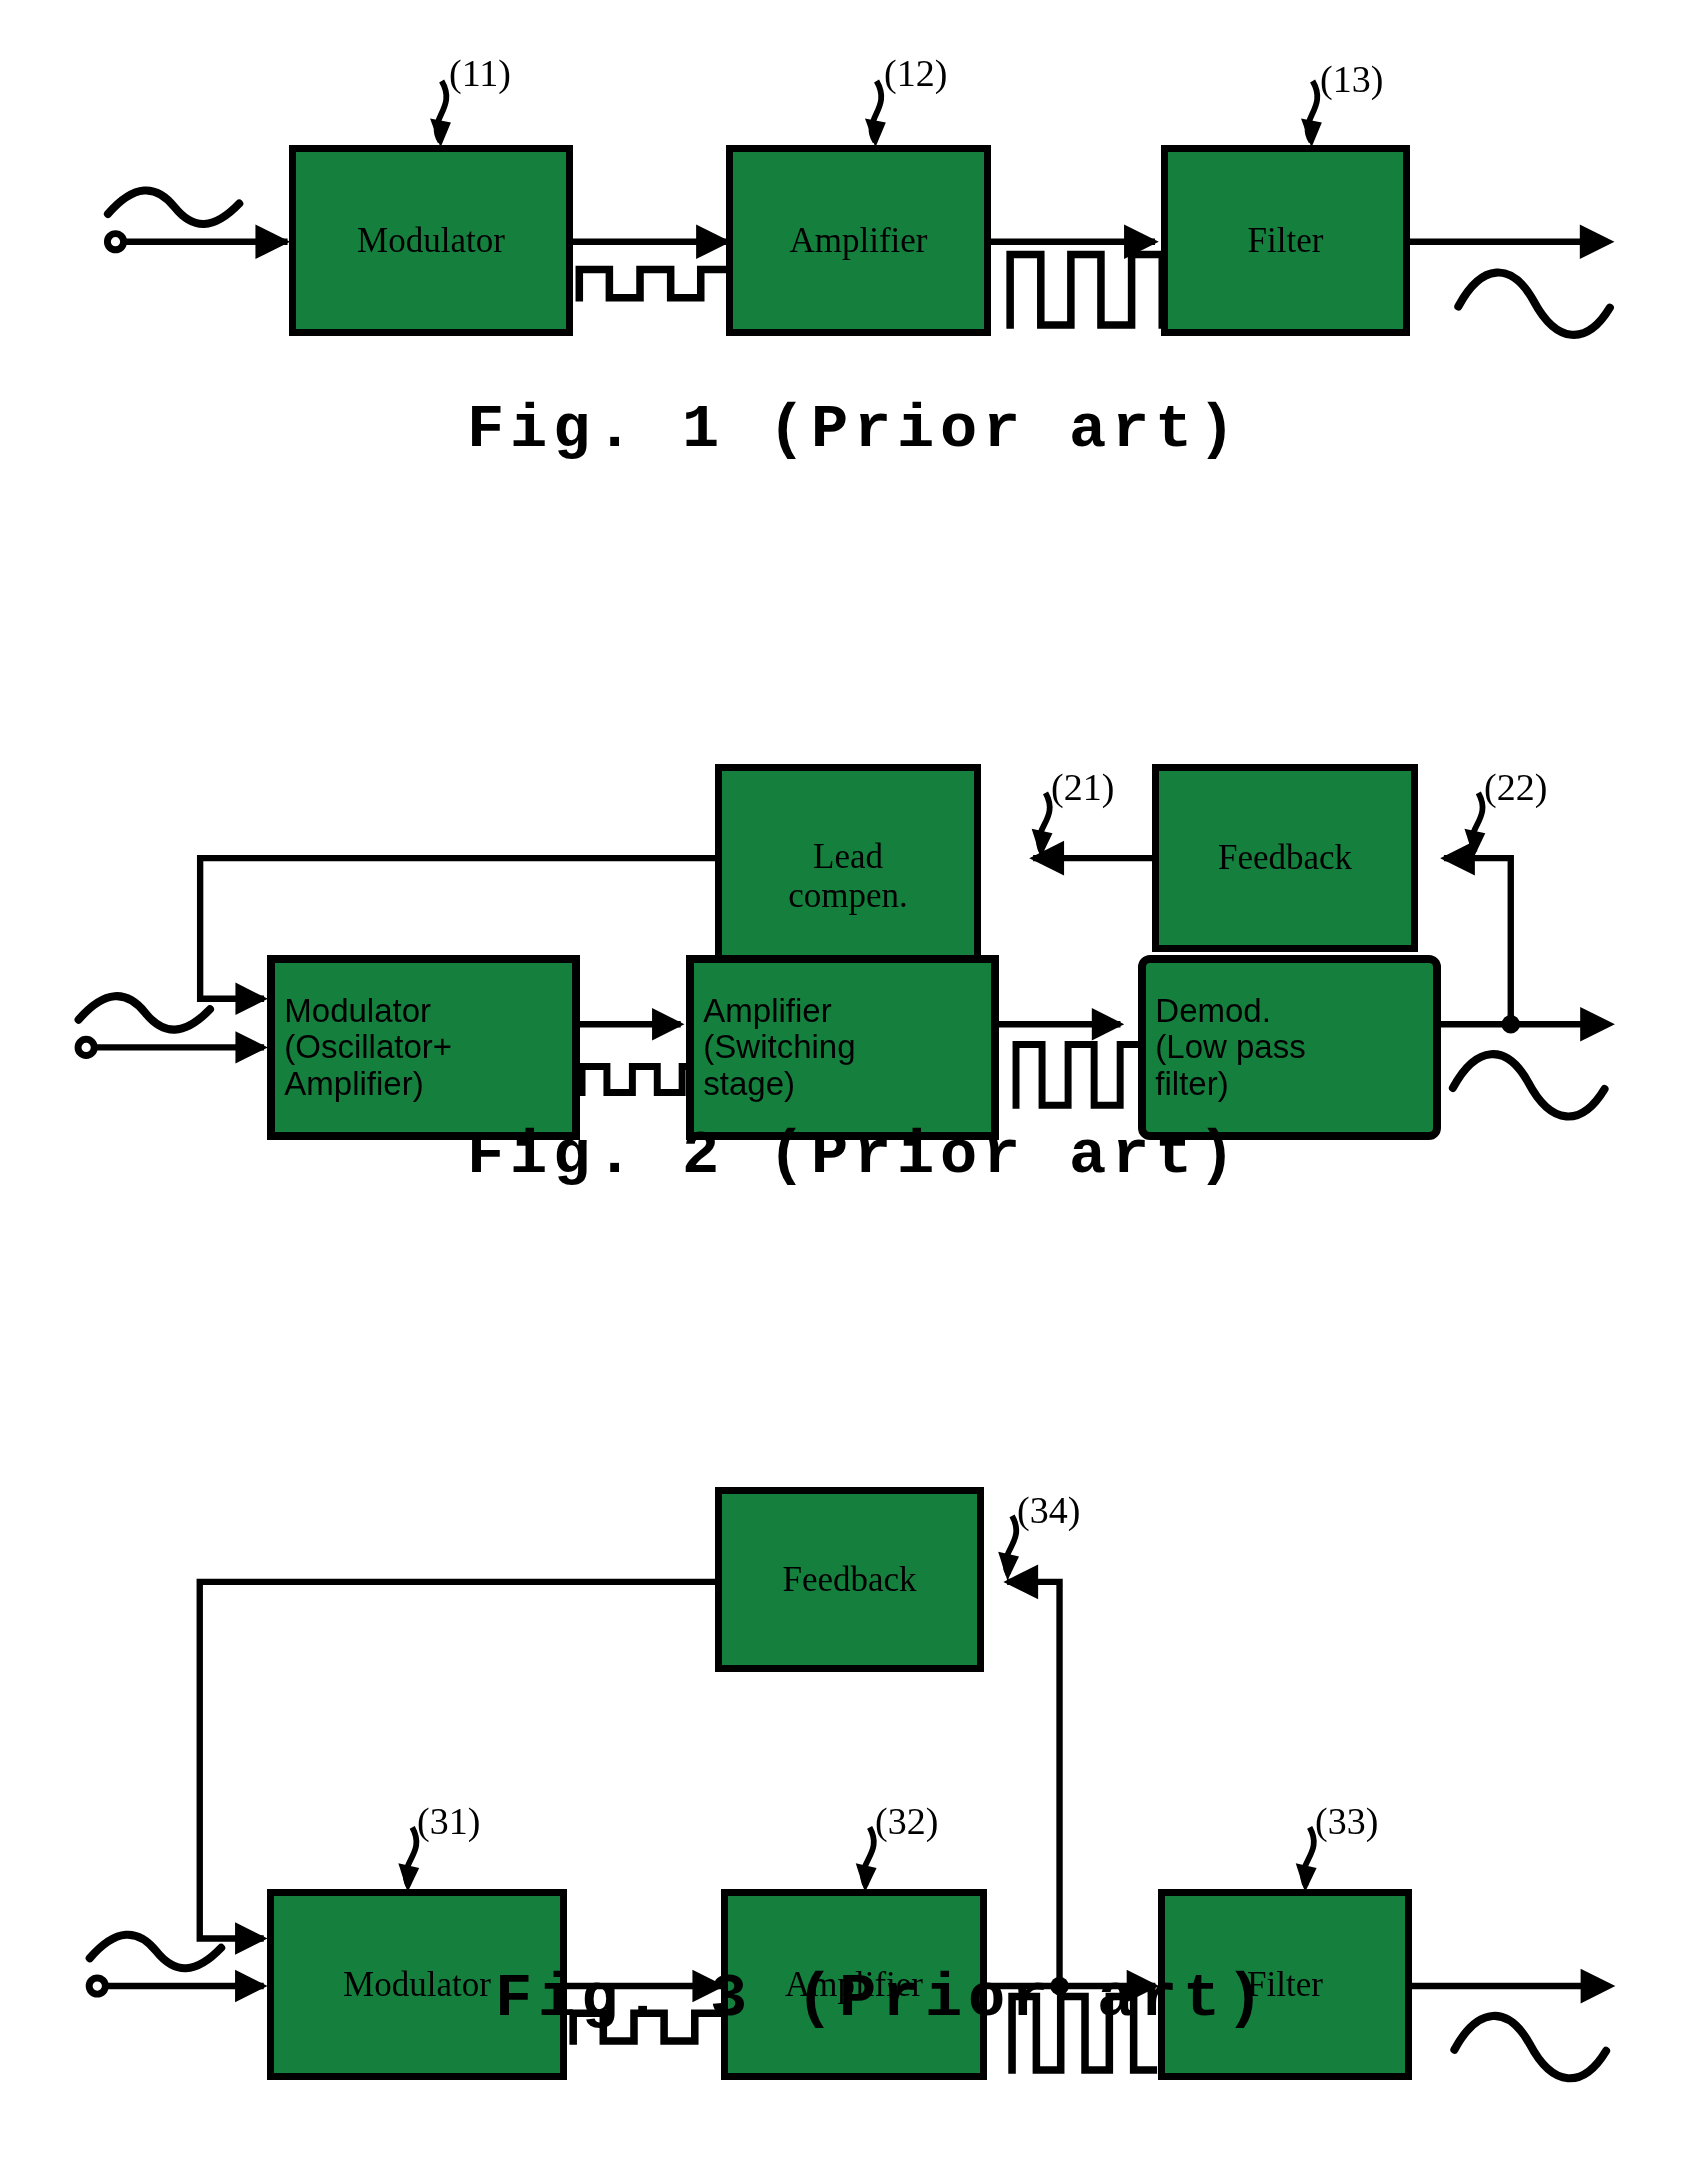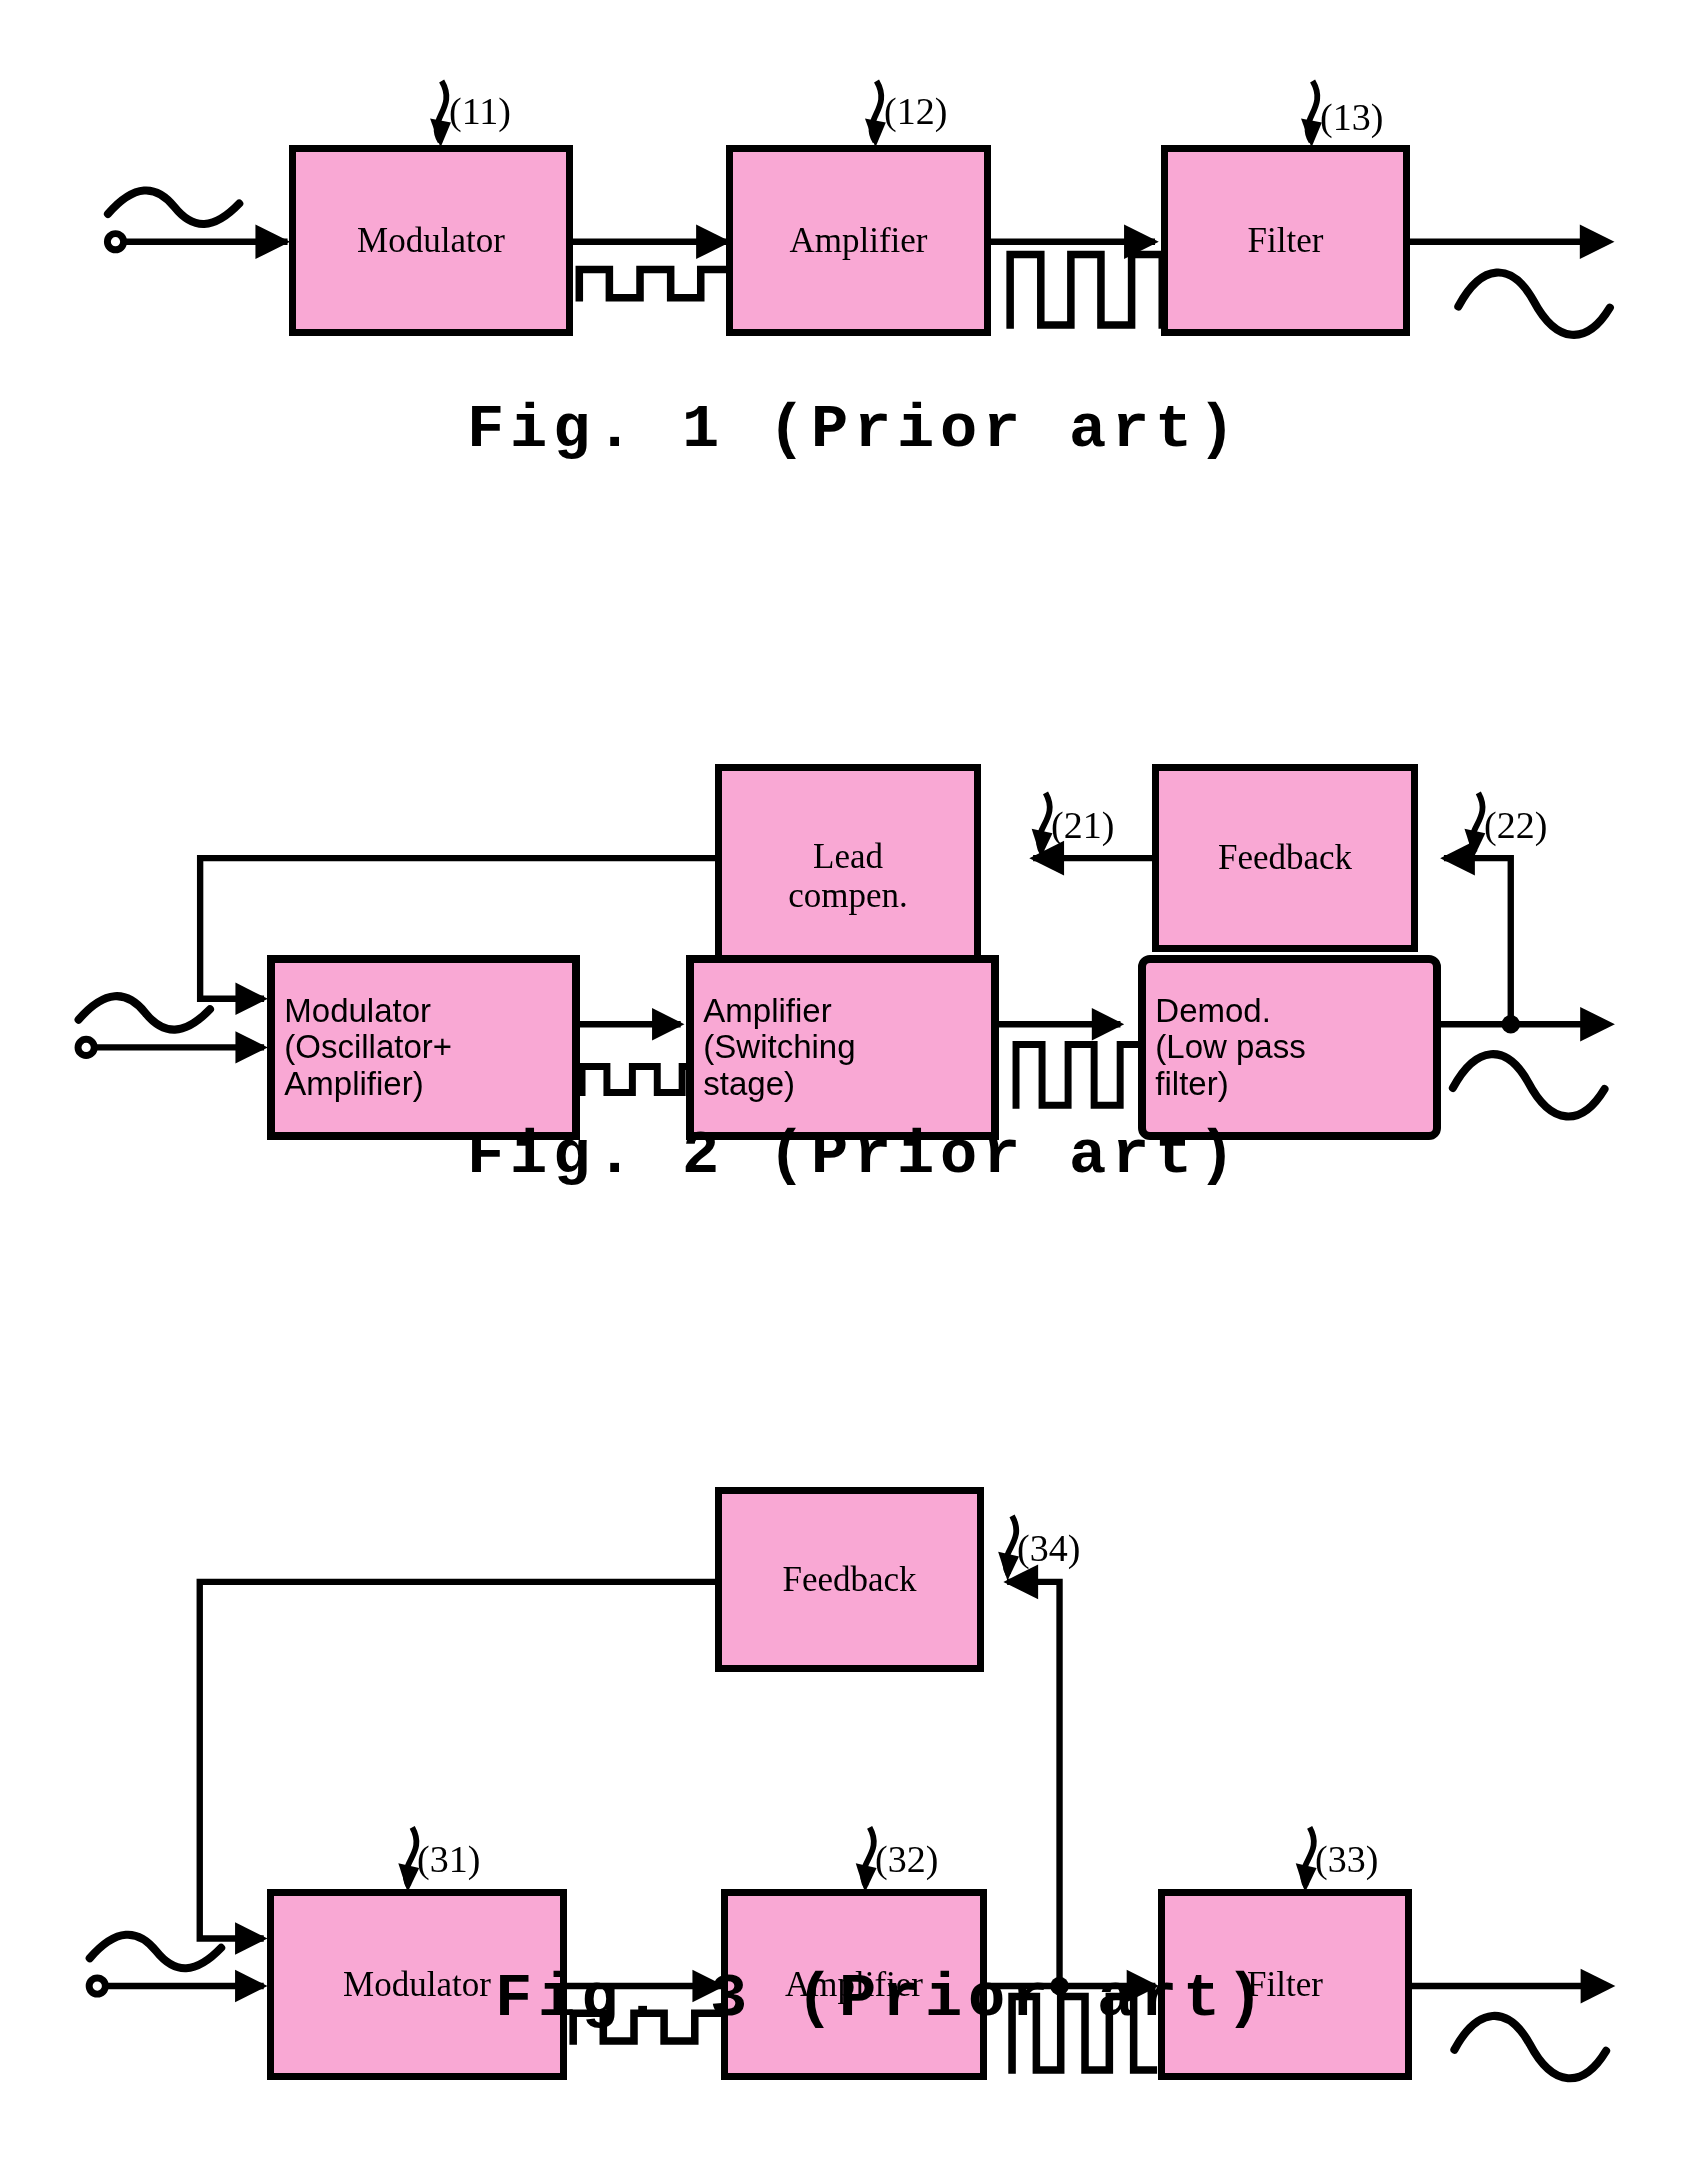--- a/index.html
+++ b/index.html
@@ -1,30 +1,30 @@
 <!DOCTYPE html>
 <html style="font-size:9.3px"><head>
 <meta charset="utf-8">
 <style>
   html,body{margin:0;padding:0;background:#fff;}
   body{width:1708px;height:2161px;position:relative;font-family:"Liberation Serif",serif;-webkit-font-smoothing:none;}
   .fig{position:absolute;left:0;width:1708px;}
   .stage{position:absolute;left:0;top:0;width:1708px;height:100%;}
   svg{position:absolute;left:0;top:0;overflow:visible;}
 
-  .box{position:absolute;box-sizing:border-box;border:7.5px solid #000;background:#f9a8d4;}
+  .box{position:absolute;box-sizing:border-box;border:7.5px solid #000;background:#15803d;}
   .box .lbl{position:absolute;left:0;right:0;top:50%;transform:translateY(-50%);
             text-align:center;color:#000;line-height:1.12;}
   .box.sans .lbl{font-family:"Liberation Sans",sans-serif;text-align:left;padding-left:9.3px;}
   .box.sans{border-width:8px;}
 
   .serif-lbl{font-family:"Liberation Serif",serif;font-size:35px;}
   .sans-lbl{font-family:"Liberation Sans",sans-serif;font-size:33px;}
 
-  .ref{position:absolute;font-family:"Liberation Serif",serif;font-size:38px;color:#000;white-space:nowrap;margin-top:38px;}
+  .ref{position:absolute;font-family:"Liberation Serif",serif;font-size:38px;color:#000;white-space:nowrap;}
 
   .caption{position:absolute;width:1708px;text-align:center;
            font-family:"Liberation Mono",monospace;font-weight:bold;
            font-size:62px;letter-spacing:5.8px;color:#000;}
 </style>
 </head>
 <body>
 
 <div class="fig" style="top:0;height:480px;">
   <div class="stage">

